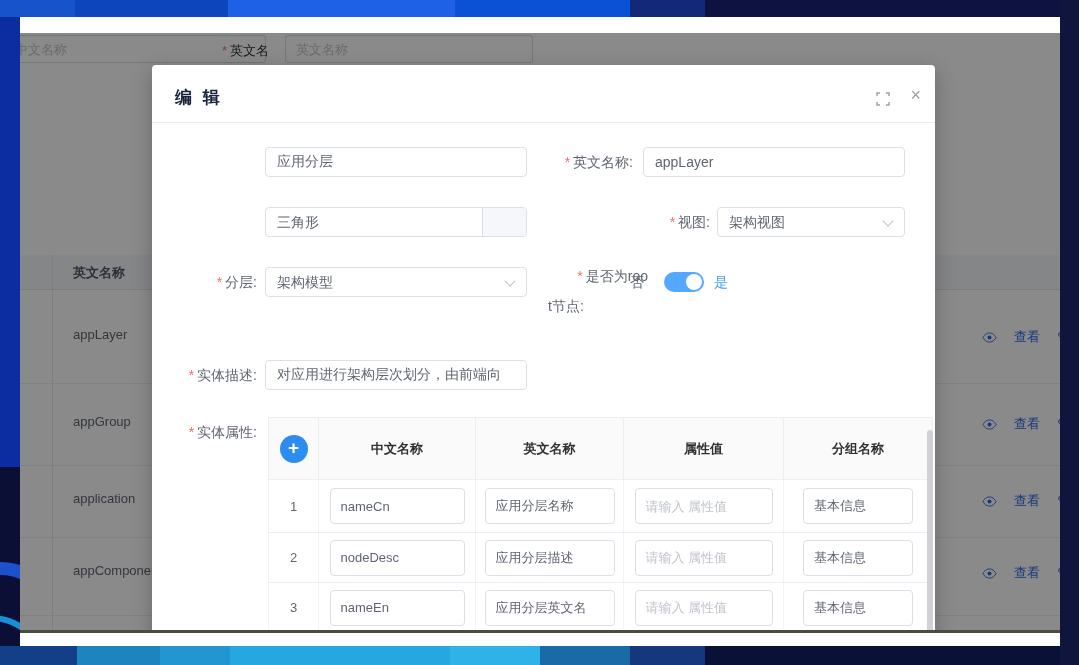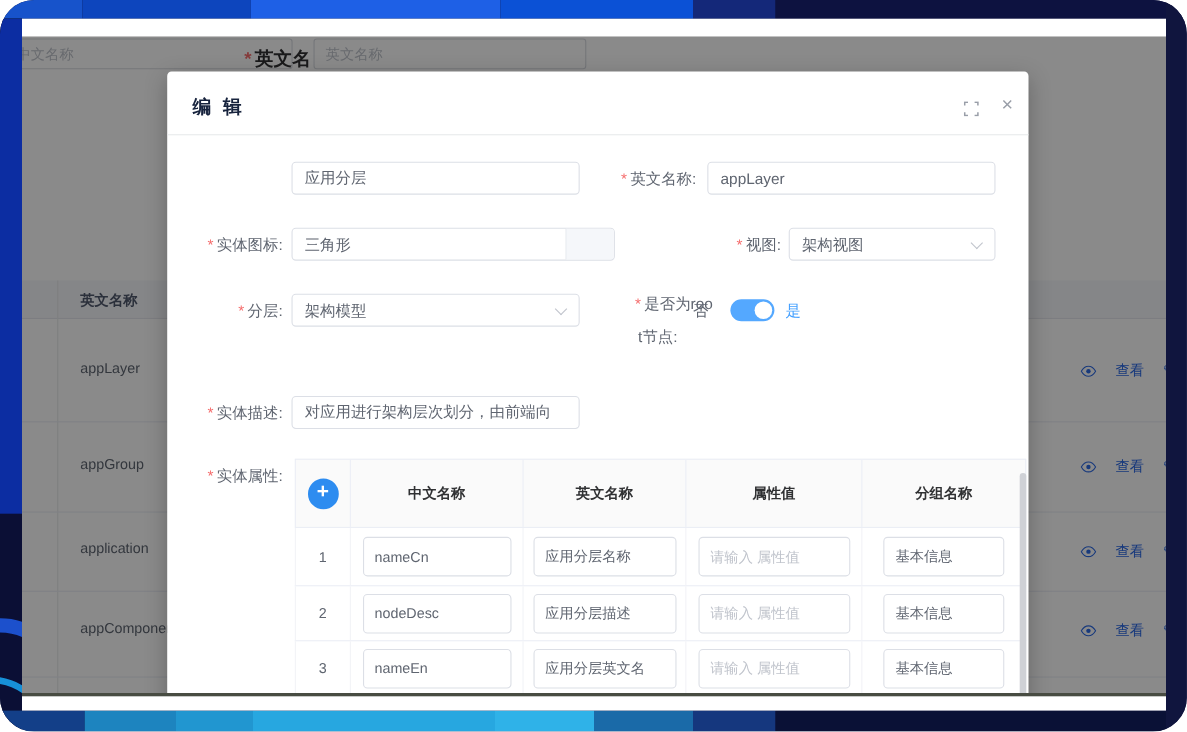--- a/index.html
+++ b/index.html
@@ -1,17 +1,17 @@
 <!DOCTYPE html>
 <html><head>
 <meta charset="utf-8">
 <style>
   * { margin:0; padding:0; box-sizing:border-box; }
   body { font-family:"Liberation Sans","DejaVu Sans",sans-serif; }
-  .stage { position:relative; width:1079px; height:665px; background:#0d1240; overflow:hidden;border-radius:31px; }
+  .stage { position:relative; width:1079px; height:665px; background:#0d1240; overflow:hidden; }
 
   
   .band-top { position:absolute; left:0; top:0; width:1079px; height:17px; }
   .band-top div { position:absolute; top:0; height:17px; }
   .ts1{left:0;width:75px;background:#1753cb}.ts2{left:75px;width:153px;background:#0d45bd}
   .ts3{left:228px;width:227px;background:#1e60e6}.ts4{left:455px;width:175px;background:#0b51d6}
   .ts5{left:630px;width:75px;background:#142879}.ts6{left:705px;width:374px;background:#0d1240}
   .band-left { position:absolute; left:0; top:17px; width:20px; height:648px; background:#0b0f35; overflow:hidden; }
   .band-left .upper { position:absolute; left:0; top:0; width:20px; height:450px; background:#0c2da2; }
   .band-left .arc { position:absolute; left:-62px; top:545px; width:124px; height:124px; border-radius:50%; border:13px solid #1c50cc; }
@@ -27,21 +27,21 @@
   
   .window { position:absolute; left:20px; top:17px; width:1040px; height:629px; background:#fff; }
   .page { position:absolute; left:0; top:16px; width:1040px; height:597px; background:#fff; overflow:hidden; }
   .dark-strip { position:absolute; left:0; top:613px; width:1040px; height:3px; background:#484c42; }
 
   
   .bg-inp { position:absolute; height:28px; border:1px solid #d7dae0; border-radius:3px; padding:0 10px; font-size:13px; color:#606266; background:#fff; font-family:inherit; }
   .bg-inp::placeholder { color:#c0c4cc; }
   .bg-inp-cn { left:-16px; top:2px; width:262px; }
   .bg-inp-en { left:265px; top:2px; width:248px; }
-  .bg-en-label { position:absolute; left:202px; top:9px; font-size:17px; font-weight:bold; color:#303133; }
+  .bg-en-label { position:absolute; left:202px; top:9px; font-size:13px; font-weight:normal; color:#303133; }
   .bg-th { position:absolute; left:0; top:222px; width:1040px; height:35px; background:#f6f7fb; border-bottom:1px solid #e6e8ee; }
   .bg-th-label { position:absolute; left:53px; top:0; line-height:35px; font-size:13px; font-weight:bold; color:#515a6e; }
   .bg-colline { position:absolute; left:32px; top:222px; width:1px; height:375px; background:#e8eaec; }
   .bg-rowline { position:absolute; left:0; width:1040px; height:1px; background:#ebeef5; }
   .bg-cell { position:absolute; left:53px; height:20px; font-size:13px; color:#5f6672; }
   .bg-action { position:absolute; left:962px; width:90px; height:20px; display:flex; align-items:center; gap:17px; font-size:13px; color:#2e6be6; cursor:pointer; }
   .bg-action .pencil { font-size:14px; }
 
   .overlay { position:absolute; left:0; top:0; width:1040px; height:597px; background:rgba(0,0,0,0.46); }
 
@@ -55,25 +55,25 @@
   .lab { position:absolute; height:30px; line-height:30px; font-size:14px; color:#5f6570; text-align:right; }
   .req { color:#f56c6c; margin-right:3px; }
   .inp { position:absolute; height:30px; border:1px solid #dcdfe6; border-radius:4px; padding:0 11px; font-size:14px; color:#5f6570; background:#fff; font-family:inherit; }
   .inp::placeholder { color:#c0c4cc; }
   .sel { position:absolute; height:30px; border:1px solid #dcdfe6; border-radius:4px; padding:0 11px; font-size:14px; color:#5f6570; background:#fff; line-height:28px; cursor:pointer; }
   .caret { position:absolute; right:12px; top:9px; width:8px; height:8px; border-right:1.5px solid #c0c4cc; border-bottom:1.5px solid #c0c4cc; transform:rotate(45deg); }
   .append { position:absolute; right:0; top:0; width:44px; height:28px; background:#f5f7fa; border-left:1px solid #dcdfe6; border-radius:0 3px 3px 0; cursor:pointer; }
 
   .l-name-cn{left:0;top:82;width:105px}   .i-name-cn{left:113px;top:82px;width:262px}
   .l-name-en{left:376px;top:82px;width:105px} .i-name-en{left:491px;top:82px;width:262px}
-  .l-icon{left:0;top:142px;width:105px}   .i-icon{left:113px;top:142px;width:294px}
+  .l-icon{left:0;top:142px;width:105px}   .i-icon{left:113px;top:142px;width:262px}
   .l-view{left:446px;top:142px;width:112px} .s-view{left:565px;top:142px;width:188px}
   .l-layer{left:0;top:202px;width:105px}  .s-layer{left:113px;top:202px;width:262px}
   .l-root1{left:396px;top:200px;width:100px;height:22px;line-height:22px}
-  .l-root2{left:396px;top:230px;width:100px;height:22px;line-height:22px;text-align:center}
+  .l-root2{left:396px;top:230px;width:100px;height:22px;line-height:22px;text-align:left}
   .root-off{position:absolute;left:478px;top:202px;height:30px;line-height:30px;font-size:14px;color:#5f6570}
   .switch{position:absolute;left:512px;top:207px;width:40px;height:20px;border-radius:10px;background:#54a8ff;cursor:pointer}
   .switch .knob{position:absolute;right:2px;top:2px;width:16px;height:16px;border-radius:50%;background:#fff}
   .root-on{position:absolute;left:562px;top:202px;height:30px;line-height:30px;font-size:14px;color:#409eff}
   .l-desc{left:0;top:295px;width:105px}   .i-desc{left:113px;top:295px;width:262px}
   .l-attrs{left:0;top:352px;width:105px}
 
   
   .attr-table { position:absolute; left:116px; top:352px; width:665px; font-size:13px; }
   .at-head { display:flex; height:63px; background:#fafafa; border:1px solid #ebeef5; }
@@ -181,21 +181,20 @@
         <svg class="m-fs" viewBox="0 0 14 14" fill="none" stroke="#999ea8" stroke-width="1.4">
             <path d="M1 4V1h3M10 1h3v3M13 10v3h-3M4 13H1v-3"></path>
           </svg>
         <div class="m-close">×</div>
         <div class="m-divider"></div>
 
         <input class="inp i-name-cn" value="应用分层" style="">
         <div class="lab l-name-en"><span class="req">*</span><span>英文名称:</span></div>
         <input class="inp i-name-en" value="appLayer" style="">
 
-        <div class="lab l-icon"><span class="req">*</span><span>实体图标:</span></div>
         <div class="sel i-icon">
           <span>三角形</span>
           <span class="append"></span>
         </div>
         <div class="lab l-view"><span class="req">*</span><span>视图:</span></div>
         <div class="sel s-view">
           <span>架构视图</span>
           <span class="caret"></span>
         </div>
 

